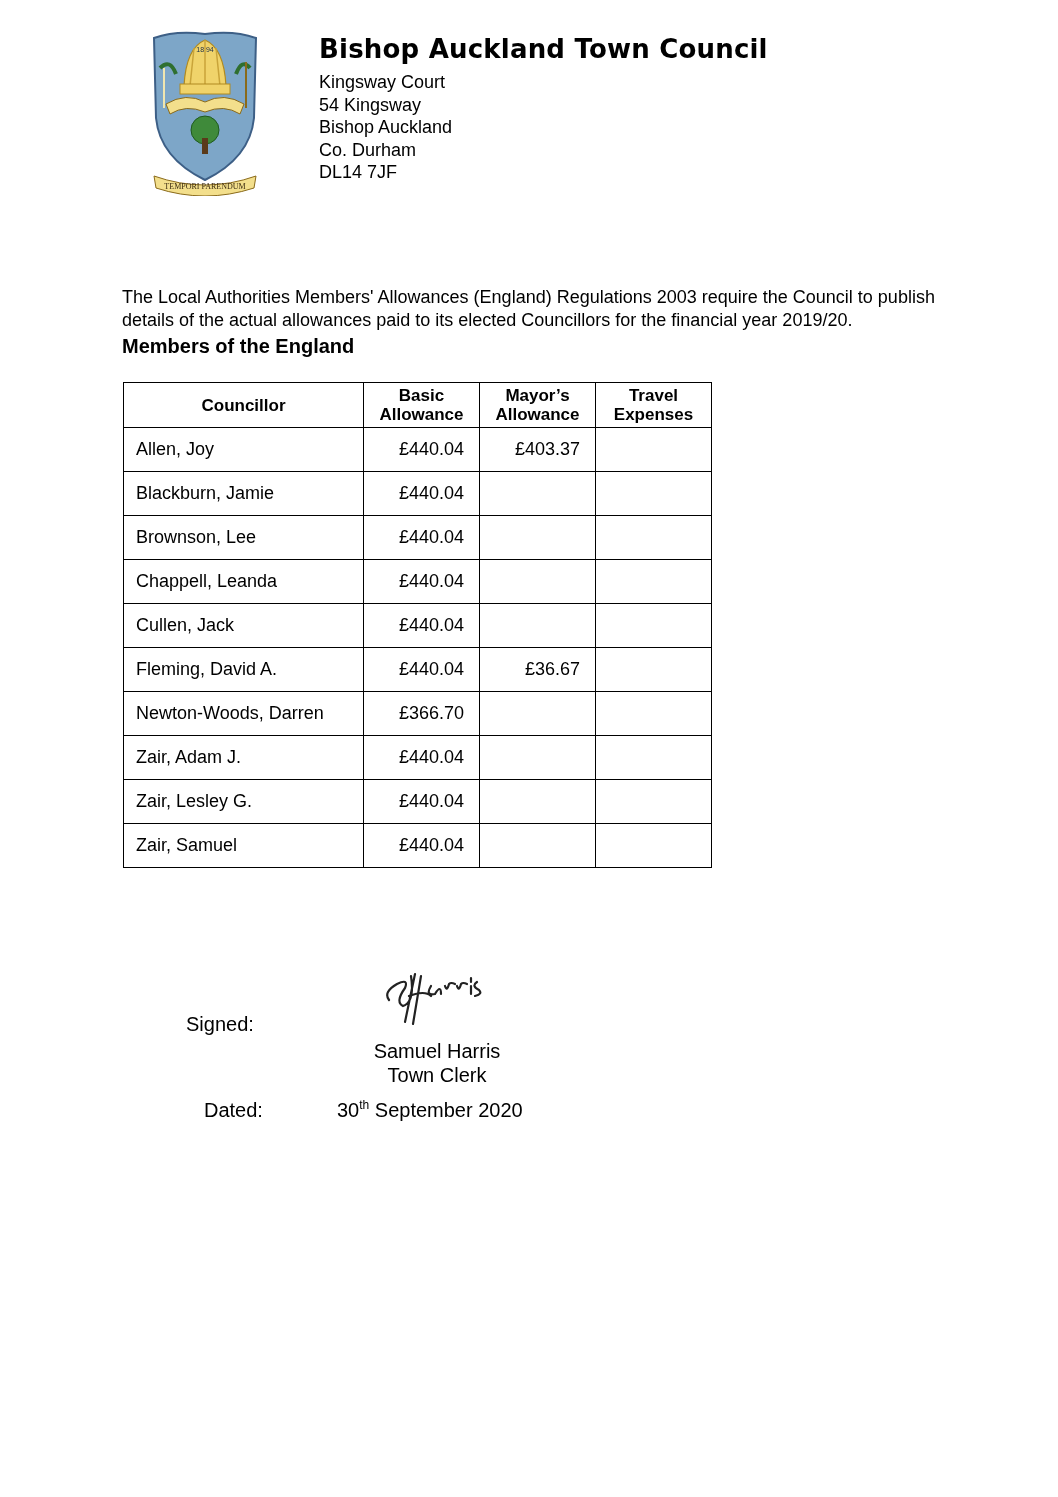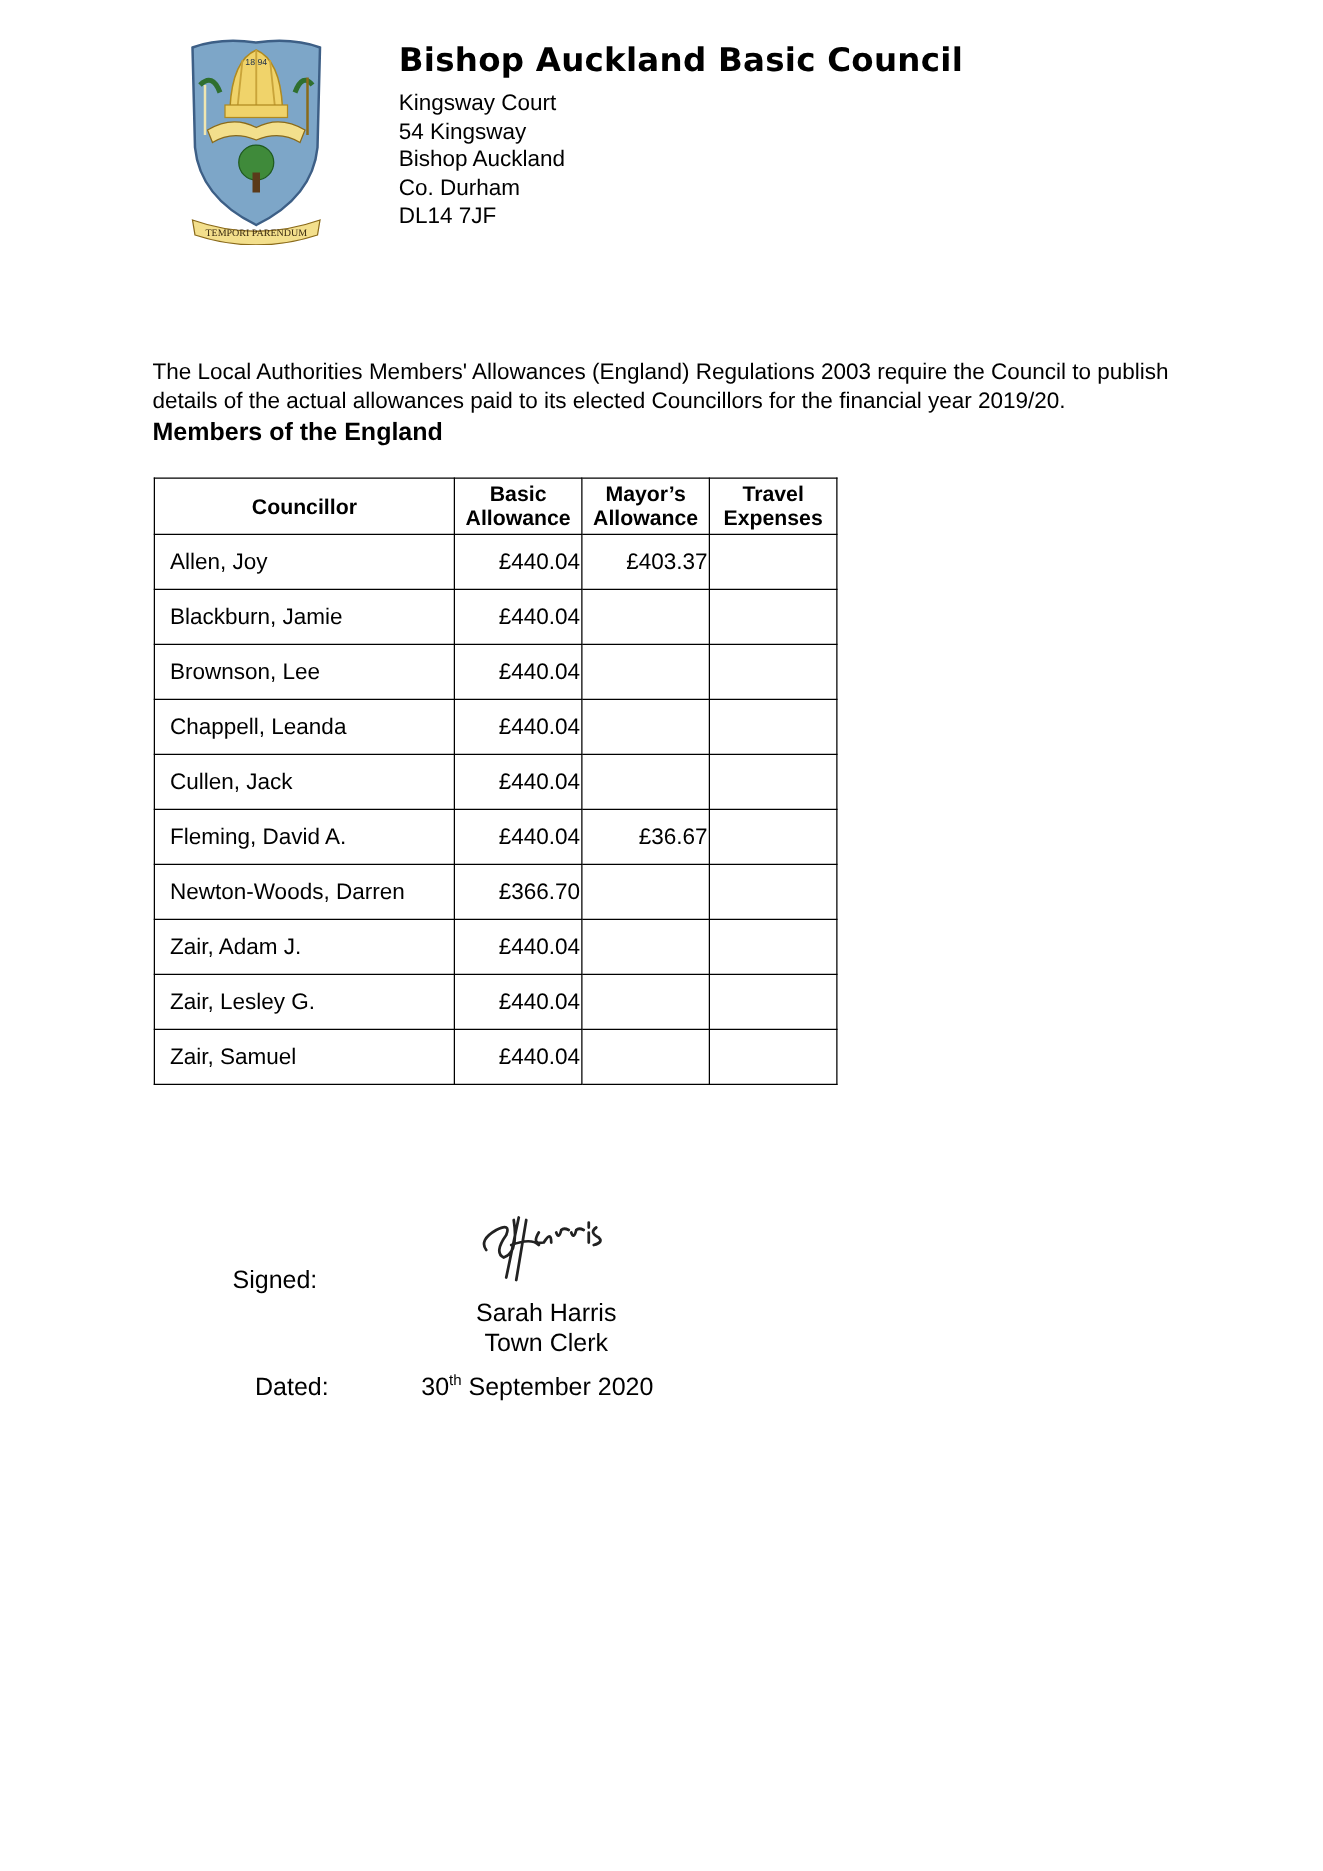--- a/index.html
+++ b/index.html
@@ -7,21 +7,21 @@
   .crest { position:absolute; left:146px; top:28px; width:118px; height:168px; }
   .title { position:absolute; left:319px; top:34px; font-family:"DejaVu Sans", sans-serif; font-weight:bold; font-size:26px; letter-spacing:0.2px; }
   .address { position:absolute; left:319px; top:71px; font-size:18px; line-height:22.5px; }
   .intro { position:absolute; left:122px; top:242px; width:830px; font-size:18px; line-height:22.5px;margin-top:44px; }
   .heading { position:absolute; left:122px; top:335px; font-size:20px; font-weight:bold; }
   table { position:absolute; left:123px; top:382px; border-collapse:collapse; font-size:18px; }
   th, td { border:1px solid #000; padding:0; }
   th { font-size:17px; font-weight:bold; height:44px; line-height:19px; text-align:center; }
   td { height:43px; }
   td.name { width:227px; padding-left:12px; text-align:left; }
-  td.num { width:100px; text-align:right; padding-right:1px; }
+  td.num { width:100px; text-align:right; padding-right:15px; }
   th.c1 { width:239px;margin-top:24px; } th.c2 { width:101px; } th.c3 { width:100px; } th.c4 { width:100px; }
   .signed-label { position:absolute; left:186px; top:1013px; font-size:20px; }
   .signature { position:absolute; left:375px; top:962px; width:120px; height:70px; }
   .signer { position:absolute; left:340px; top:1039px; width:194px; text-align:center; font-size:20px; line-height:24px; }
   .dated-label { position:absolute; left:191px; top:1099px; font-size:20px;margin-left:13px; }
   .date { position:absolute; left:337px; top:1099px; font-size:20px; }
   .date sup { font-size:12px; vertical-align:8px; line-height:0;text-align:center; }
 </style>
 </head>
 <body>
@@ -35,21 +35,21 @@
   <circle cx="59" cy="102" r="14" fill="#3f8a3a" stroke="#1f5a1f"></circle>
   <rect x="56" y="110" width="6" height="16" fill="#5a3a1a"></rect>
   <path d="M14 40 Q24 30 30 46 M90 46 Q96 30 104 40" stroke="#2f6f2f" stroke-width="4" fill="none"></path>
   <line x1="18" y1="40" x2="18" y2="80" stroke="#f0e6b0" stroke-width="2"></line>
   <line x1="100" y1="34" x2="100" y2="80" stroke="#8a6a1a" stroke-width="2"></line>
   <text x="59" y="24" font-size="7" text-anchor="middle" fill="#22334a">18 94</text>
   <path d="M8 148 Q59 166 110 148 L108 160 Q59 176 10 160 Z" fill="#f3df8c" stroke="#8a6a1a"></path>
   <text x="59" y="161" font-size="8" text-anchor="middle" fill="#3a2a10" font-family="'Liberation Serif', serif">TEMPORI PARENDUM</text>
 </svg>
 
-<div class="title">Bishop Auckland Basic Council</div>
+<div class="title">Bishop Auckland Town Council</div>
 <div class="address">
   <div>Kingsway Court</div>
   <div>54 Kingsway</div>
   <div>Bishop Auckland</div>
   <div>Co. Durham</div>
   <div>DL14 7JF</div>
 </div>
 
 <div class="intro">The Local Authorities Members' Allowances (England) Regulations 2003 require the Council to publish details of the actual allowances paid to its elected Councillors for the financial year 2019/20.</div>
 <div class="heading">Members of the England</div>
@@ -125,17 +125,17 @@
         <td class="num"></td>
       </tr>
     </tbody>
 </table>
 
 <div class="signed-label">Signed:</div>
 <svg class="signature" viewBox="0 0 120 70">
   <path d="M14 38 Q8 30 22 22 Q34 16 30 26 Q20 40 28 44 Q40 40 36 14 M30 60 L40 12 M38 62 L46 14 M34 34 Q50 28 56 34 M56 24 Q50 34 60 32 Q66 22 66 32 M70 24 Q72 30 74 22 Q76 20 80 22 M82 24 Q84 30 86 22 Q88 20 92 22 M96 16 L96 20 M96 24 L96 32 M102 20 Q96 24 104 28 Q108 32 100 34" stroke="#222" stroke-width="2.2" fill="none" stroke-linecap="round"></path>
 </svg>
 <div class="signer">
-  <div>Sarah Harris</div>
+  <div>Samuel Harris</div>
   <div>Town Clerk</div>
 </div>
 <div class="dated-label">Dated:</div>
 <div class="date"><span>30</span><sup>th</sup><span> September 2020</span></div>
 
 </body></html>

